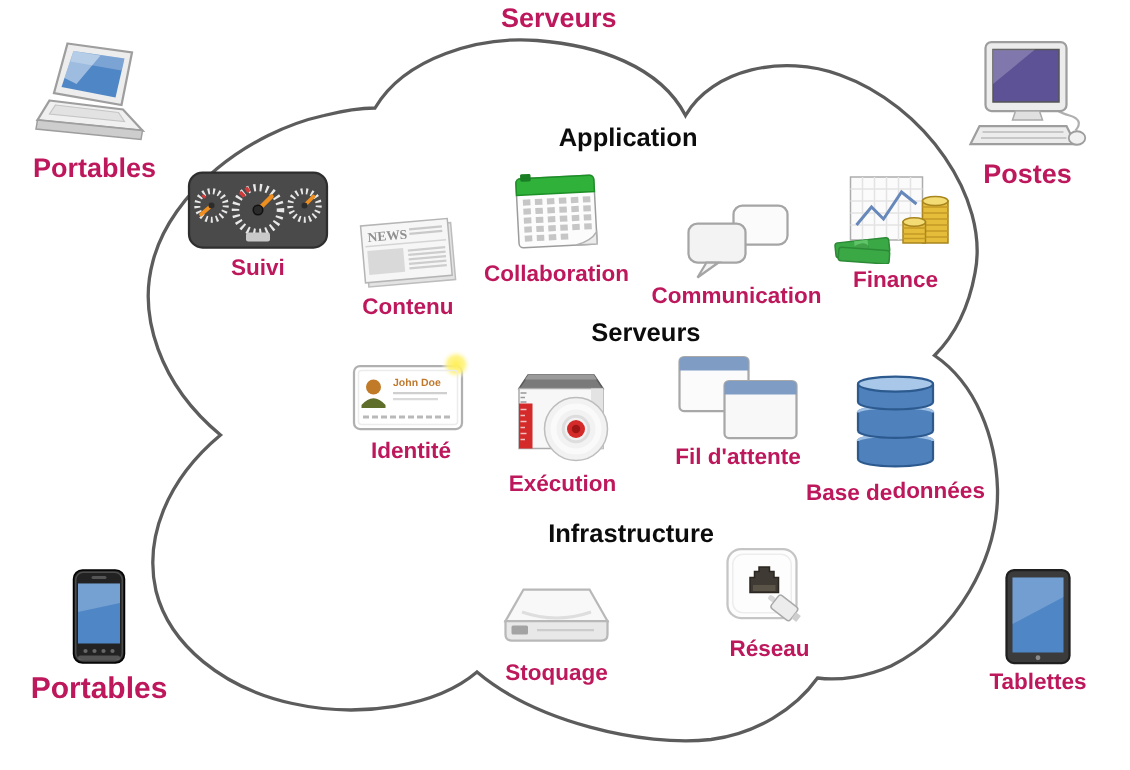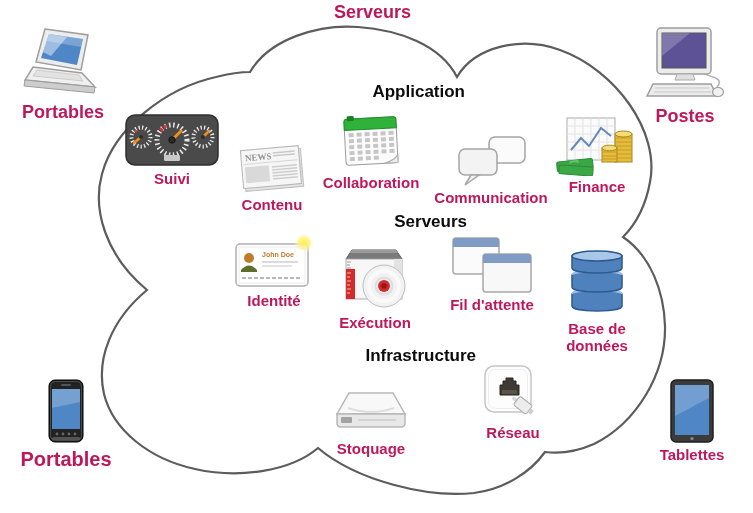--- a/index.html
+++ b/index.html
@@ -8,21 +8,21 @@
   #cloud-svg{position:absolute;left:0;top:0;}
   .node{position:absolute;display:flex;flex-direction:column;align-items:center;}
   .node svg{display:block;}
   .lbl{font-weight:bold;color:#be185d;font-size:15px;line-height:1.15;white-space:nowrap;
        margin-top:2px;text-align:center;}
   .lbl.big{font-size:18px;}
   .lbl.big20{font-size:20px;}
   .lbl.big19{font-size:15px;}
   .heading{position:absolute;font-weight:bold;color:#0c0c0c;font-size:17px;text-align:right;
            white-space:nowrap;}
-  .dbl{display:flex;flex-direction:column;align-items:center;}
+  .dbl{display:flex;flex-direction:row;align-items:center;}
 </style>
 </head>
 <body>
 
 <div id="stage">
 
   <svg id="cloud-svg" width="753" height="513" viewBox="0 0 753 513">
     <path d="M250,72 C270,38 320,24 358,27 C398,30 440,44 457,77
          C475,46 522,36 560,50 C616,70 660,132 650,182 C646,204 637,223 623,237
          C651,256 664,292 665,326 C666,372 638,422 594,444 C578,451 560,454 545,452

